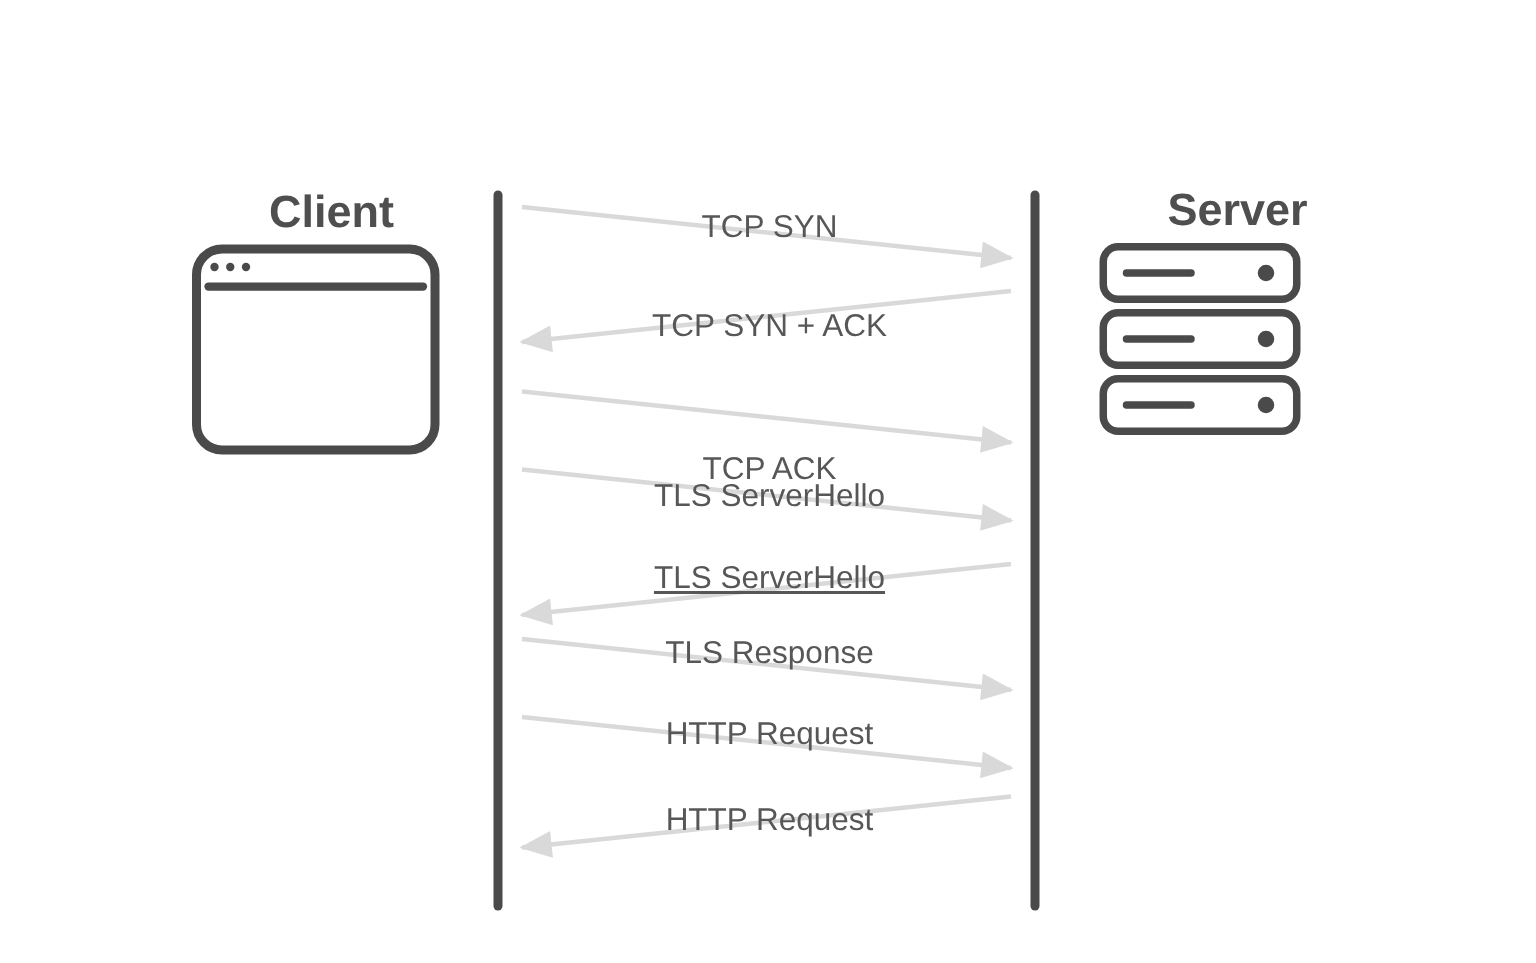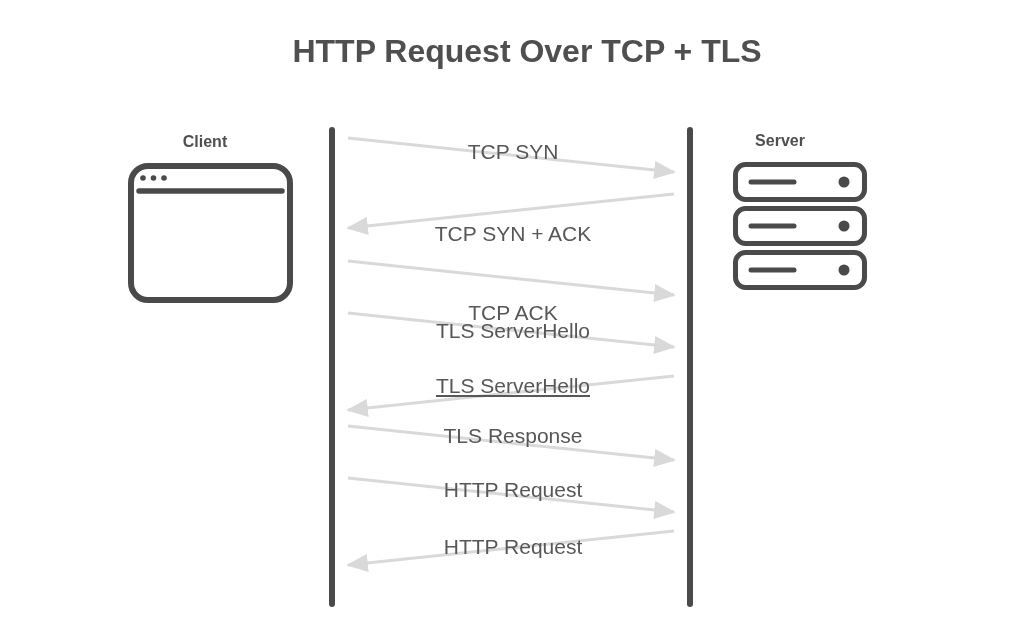--- a/index.html
+++ b/index.html
@@ -22,26 +22,27 @@
     top:33px;left:527px;
     transform:translateX(-50%);
     margin:0;
     font-size:32px;font-weight:bold;
     color:var(--title-text);
     white-space:nowrap;
   }
   .actor-label{
     position:absolute;
     transform:translate(-50%,-50%);
-    font-size:16px;font-weight:bold;
+    font-size:30px;font-weight:bold;
     color:var(--title-text);
     white-space:nowrap;
+    margin-left:16px;
   }
   .actor-label.client{left:205px;top:142px;}
-  .actor-label.server{left:780px;top:141px;}
+  .actor-label.server{left:809px;top:141px;}
   .icon-svg{position:absolute;}
   .browser-icon{left:126px;top:161px;}
   .server-icon{left:731px;top:160px;}
   .ink-stroke{stroke:var(--ink);fill:none;}
   .ink-fill{fill:var(--ink);}
   .lifeline{
     position:absolute;
     width:6px;height:480px;top:127px;
     background:var(--ink);
     border-radius:3px;
@@ -58,21 +59,20 @@
     font-size:21px;font-weight:400;
     color:var(--label-text);
     white-space:nowrap;
   }
 </style>
 </head>
 <body>
 
 <div class="canvas">
 
-  <h1 class="title">HTTP Request Over TCP + TLS</h1>
 
   <div class="actor-label client">Client</div>
   <svg class="icon-svg browser-icon" width="170" height="145" viewBox="0 0 170 145">
     <rect class="ink-stroke" x="5" y="5" width="159" height="134" rx="17" stroke-width="6"></rect>
     <circle class="ink-fill" cx="17" cy="17" r="2.8"></circle>
     <circle class="ink-fill" cx="27.5" cy="17" r="2.8"></circle>
     <circle class="ink-fill" cx="38" cy="17" r="2.8"></circle>
     <line class="ink-stroke" x1="13" y1="30" x2="156" y2="30" stroke-width="5.5" stroke-linecap="round"></line>
   </svg>
 
@@ -105,21 +105,21 @@
       <line x1="348" y1="261" x2="674" y2="295" class="msg-line" marker-end="url(#ah)"></line>
       <line x1="348" y1="313" x2="674" y2="347" class="msg-line" marker-end="url(#ah)"></line>
       <line x1="674" y1="376" x2="348" y2="410" class="msg-line" marker-end="url(#ah)"></line>
       <line x1="348" y1="426" x2="674" y2="460" class="msg-line" marker-end="url(#ah)"></line>
       <line x1="348" y1="478" x2="674" y2="512" class="msg-line" marker-end="url(#ah)"></line>
       <line x1="674" y1="531" x2="348" y2="565" class="msg-line" marker-end="url(#ah)"></line>
     </svg>
 
   <div id="message-labels">
       <div class="msg-label" style="top: 152px;">TCP SYN</div>
-      <div class="msg-label" style="top: 218px; margin-top: 16px;">TCP SYN + ACK</div>
+      <div class="msg-label" style="top: 218px;">TCP SYN + ACK</div>
       <div class="msg-label" style="top: 281px; margin-top: 32px;">TCP ACK</div>
       <div class="msg-label" style="top: 331px;">TLS ServerHello</div>
       <div class="msg-label" style="top: 386px; text-decoration: underline;">TLS ServerHello</div>
       <div class="msg-label" style="top: 436px;">TLS Response</div>
       <div class="msg-label" style="top: 490px;">HTTP Request</div>
       <div class="msg-label" style="top: 547px;">HTTP Request</div>
     </div>
 
 </div>
 

